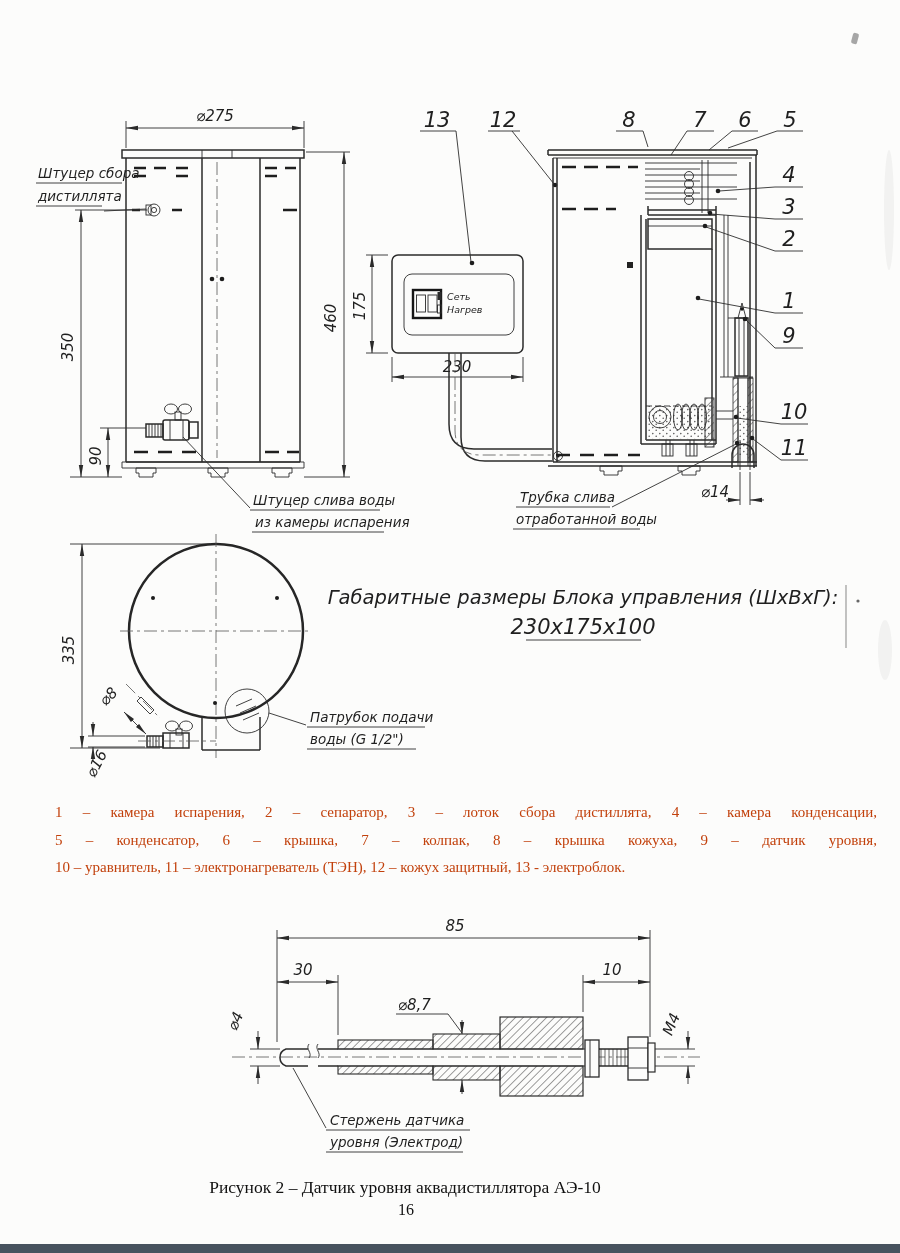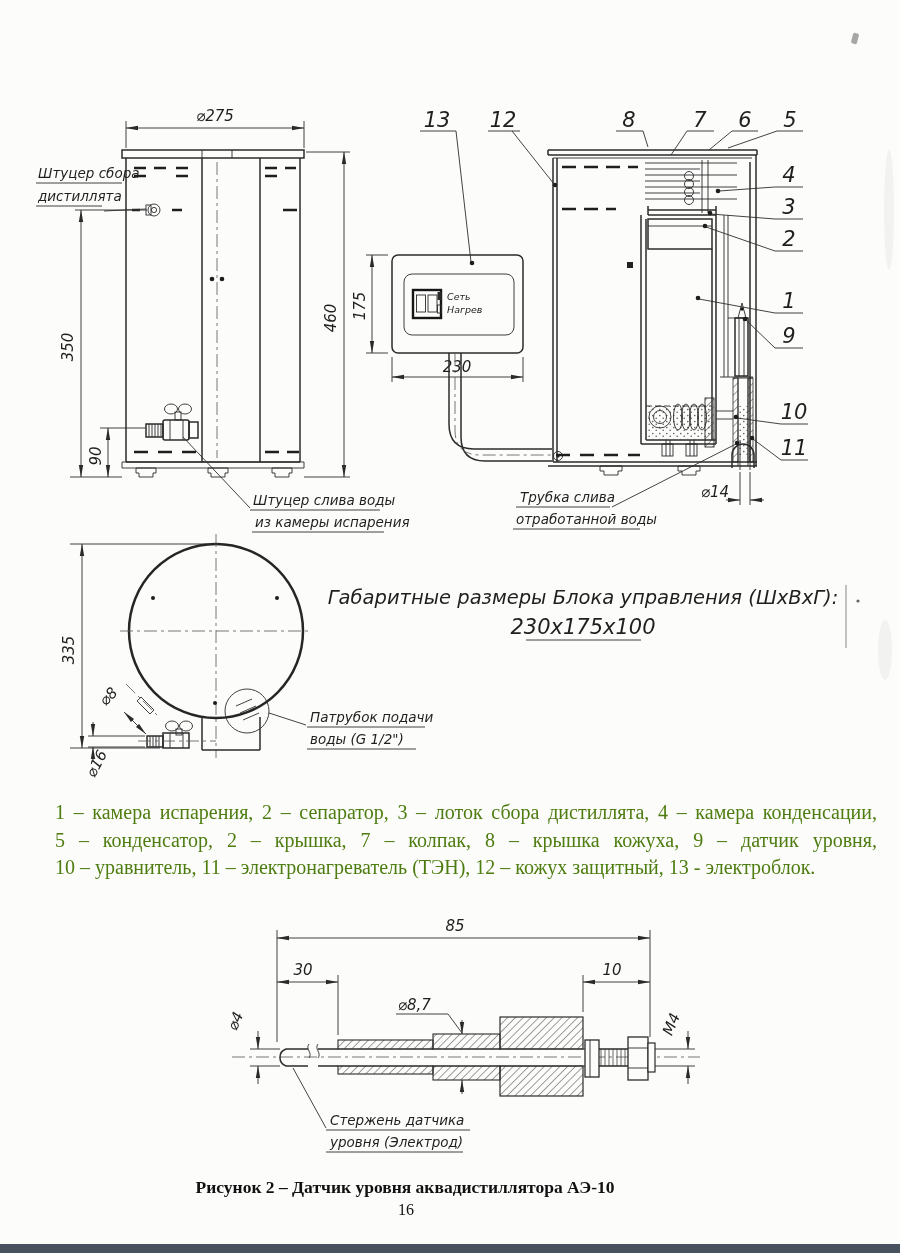--- a/index.html
+++ b/index.html
@@ -1,23 +1,23 @@
 <!DOCTYPE html>
 <html><head>
 <meta charset="utf-8">
 <style>
   html,body{margin:0;padding:0;background:#e8e8e8;}
   .page{position:relative;width:900px;height:1253px;background:#fcfcfb;overflow:hidden;
         font-family:"Liberation Serif",serif;color:#111;}
   .warning{position:absolute;left:30px;top:42px;width:840px;text-align:center;
            font-weight:bold;font-size:19px;line-height:25px;color:#0d0d0d;}
-  .legend{position:absolute;left:55px;top:799px;width:822px;font-size:20px;line-height:27.5px;color:#4d7c0f;}
+  .legend{position:absolute;left:55px;top:799px;width:822px;font-size:15px;line-height:27.5px;color:#c2410c;}
   .jl{text-align:justify;text-align-last:justify;}
   .caption1{position:absolute;left:0;top:886px;width:815px;text-align:center;font-size:17.5px;}
-  .caption2{position:absolute;left:0;top:1177px;width:810px;text-align:center;font-size:17.5px;font-weight:bold;}
+  .caption2{position:absolute;left:0;top:1177px;width:810px;text-align:center;font-size:17.5px;}
   .pagenum{position:absolute;left:0;top:1201px;width:812px;text-align:center;font-size:16px;}
   .footerbar{position:absolute;left:0;bottom:0;width:100%;height:9px;background:#47525e;}
   .art1{position:absolute;left:852px;top:33px;width:6px;height:11px;background:#8a8a8a;
         transform:rotate(15deg);border-radius:2px;opacity:.75;}
   .smudge{position:absolute;background:rgba(60,60,60,0.05);border-radius:50%;}
   svg{position:absolute;left:0;}
   svg text{fill:#1f1f1f;}
   .ln{stroke:#2b2b2b;stroke-width:1.5;fill:none;}
   .ln2{stroke:#2b2b2b;stroke-width:0.9;fill:none;}
   .lnt{stroke:#262626;stroke-width:2.5;fill:none;}
@@ -279,21 +279,21 @@
       <text class="note2" x="583" y="634" text-anchor="middle">230х175х100</text>
       <path class="ldr" d="M526,640 H641"></path>
     </g>
 
     <line x1="846" y1="585" x2="846" y2="648" stroke="#9a9a9a" stroke-width="1.2"></line>
     <circle cx="858" cy="601" r="1.6" fill="#666"></circle>
   </svg>
 
   <div class="legend">
     <div class="jl">1 – камера испарения, 2 – сепаратор, 3 – лоток сбора дистиллята, 4 – камера конденсации,</div>
-    <div class="jl">5 – конденсатор, 2 – крышка, 7 – колпак, 8 – крышка кожуха, 9 – датчик уровня,</div>
+    <div class="jl">5 – конденсатор, 6 – крышка, 7 – колпак, 8 – крышка кожуха, 9 – датчик уровня,</div>
     <div>10 – уравнитель, 11 – электронагреватель (ТЭН), 12 – кожух защитный, 13 - электроблок.</div>
   </div>
 
   <svg style="top:915px" width="900" height="250" viewBox="0 915 900 250">
     <g>
       <path class="cl" d="M232,1057 H700"></path>
 
       <path class="ln" d="M308,1049 H286 A9,9 0 0 0 286,1066 H308"></path>
       <path class="ln2" d="M309,1044 c-4,5 4,9 0,14 M318,1044 c-4,5 4,9 0,14"></path>
       <path class="ln" d="M318,1049 H338 M318,1066 H338"></path>

